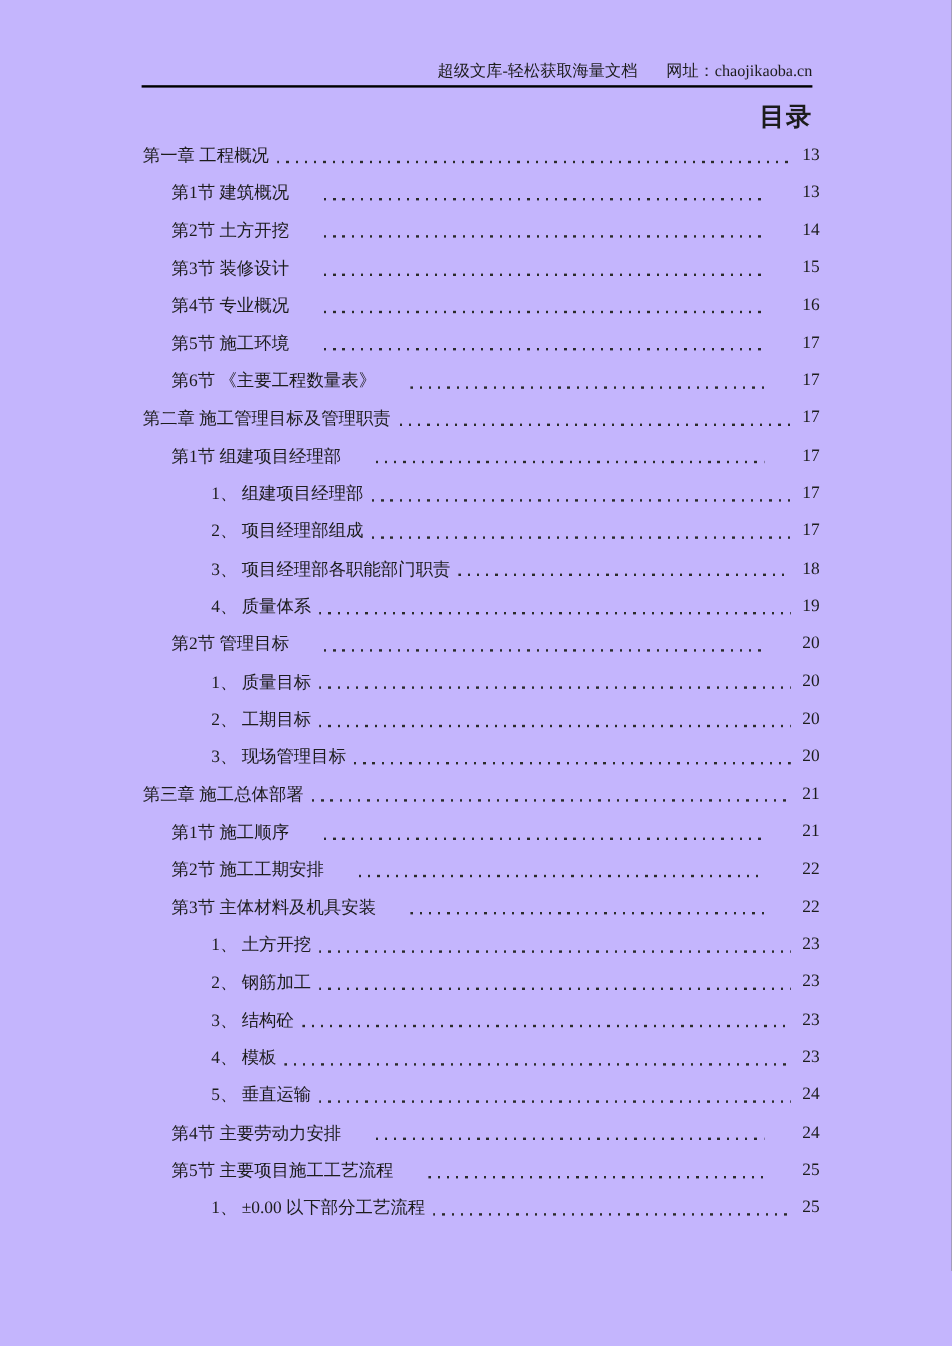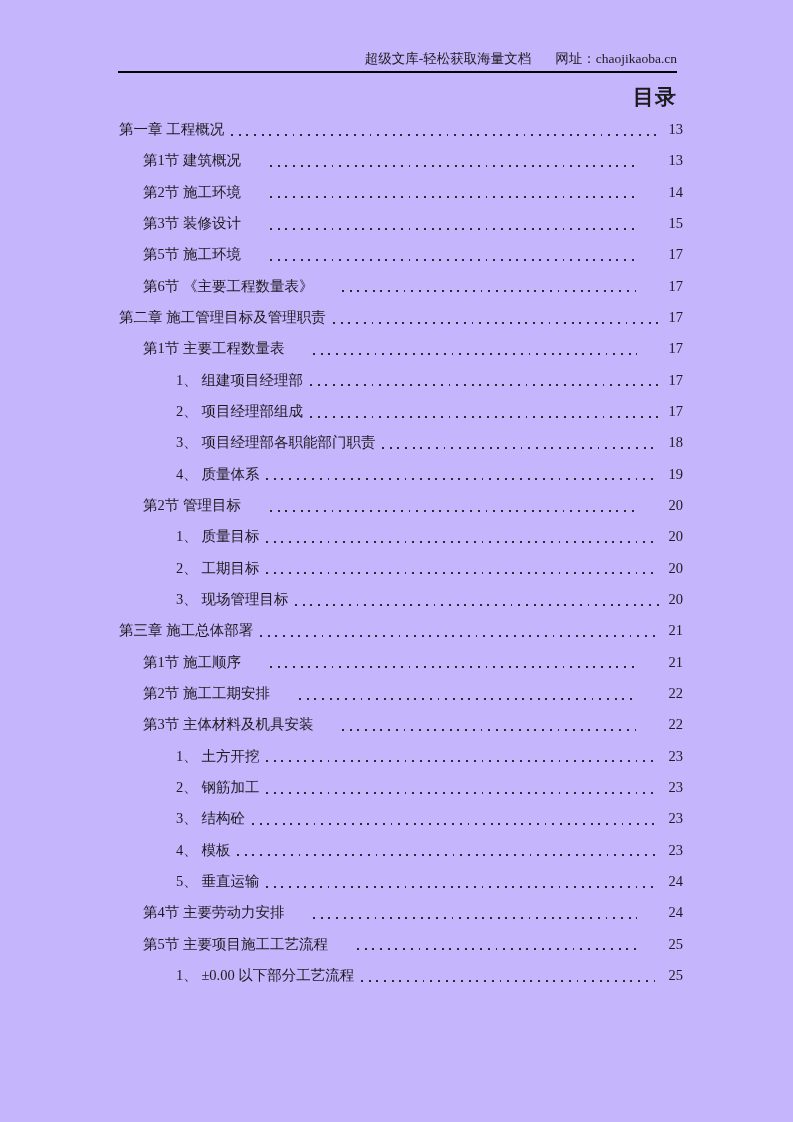--- a/index.html
+++ b/index.html
@@ -101,46 +101,51 @@
       <span class="lbl">第一章 工程概况</span>
       <span class="dots"></span>
       <span class="pg">13</span>
     </div>
     <div class="toc-row lvl1">
       <span class="lbl">第1节 建筑概况</span>
       <span class="dots"></span>
       <span class="pg">13</span>
     </div>
     <div class="toc-row lvl1">
-      <span class="lbl">第2节 施工环境</span>
+      <span class="lbl">第2节 土方开挖</span>
       <span class="dots"></span>
       <span class="pg">14</span>
     </div>
     <div class="toc-row lvl1">
       <span class="lbl">第3节 装修设计</span>
       <span class="dots"></span>
       <span class="pg">15</span>
+    </div>
+    <div class="toc-row lvl1">
+      <span class="lbl">第4节 专业概况</span>
+      <span class="dots"></span>
+      <span class="pg">16</span>
     </div>
     <div class="toc-row lvl1">
       <span class="lbl">第5节 施工环境</span>
       <span class="dots"></span>
       <span class="pg">17</span>
     </div>
     <div class="toc-row lvl1">
       <span class="lbl">第6节 《主要工程数量表》</span>
       <span class="dots"></span>
       <span class="pg">17</span>
     </div>
     <div class="toc-row lvl0">
       <span class="lbl">第二章 施工管理目标及管理职责</span>
       <span class="dots"></span>
       <span class="pg">17</span>
     </div>
     <div class="toc-row lvl1">
-      <span class="lbl">第1节 主要工程数量表</span>
+      <span class="lbl">第1节 组建项目经理部</span>
       <span class="dots"></span>
       <span class="pg">17</span>
     </div>
     <div class="toc-row lvl2">
       <span class="lbl">1、 组建项目经理部</span>
       <span class="dots"></span>
       <span class="pg">17</span>
     </div>
     <div class="toc-row lvl2">
       <span class="lbl">2、 项目经理部组成</span>

